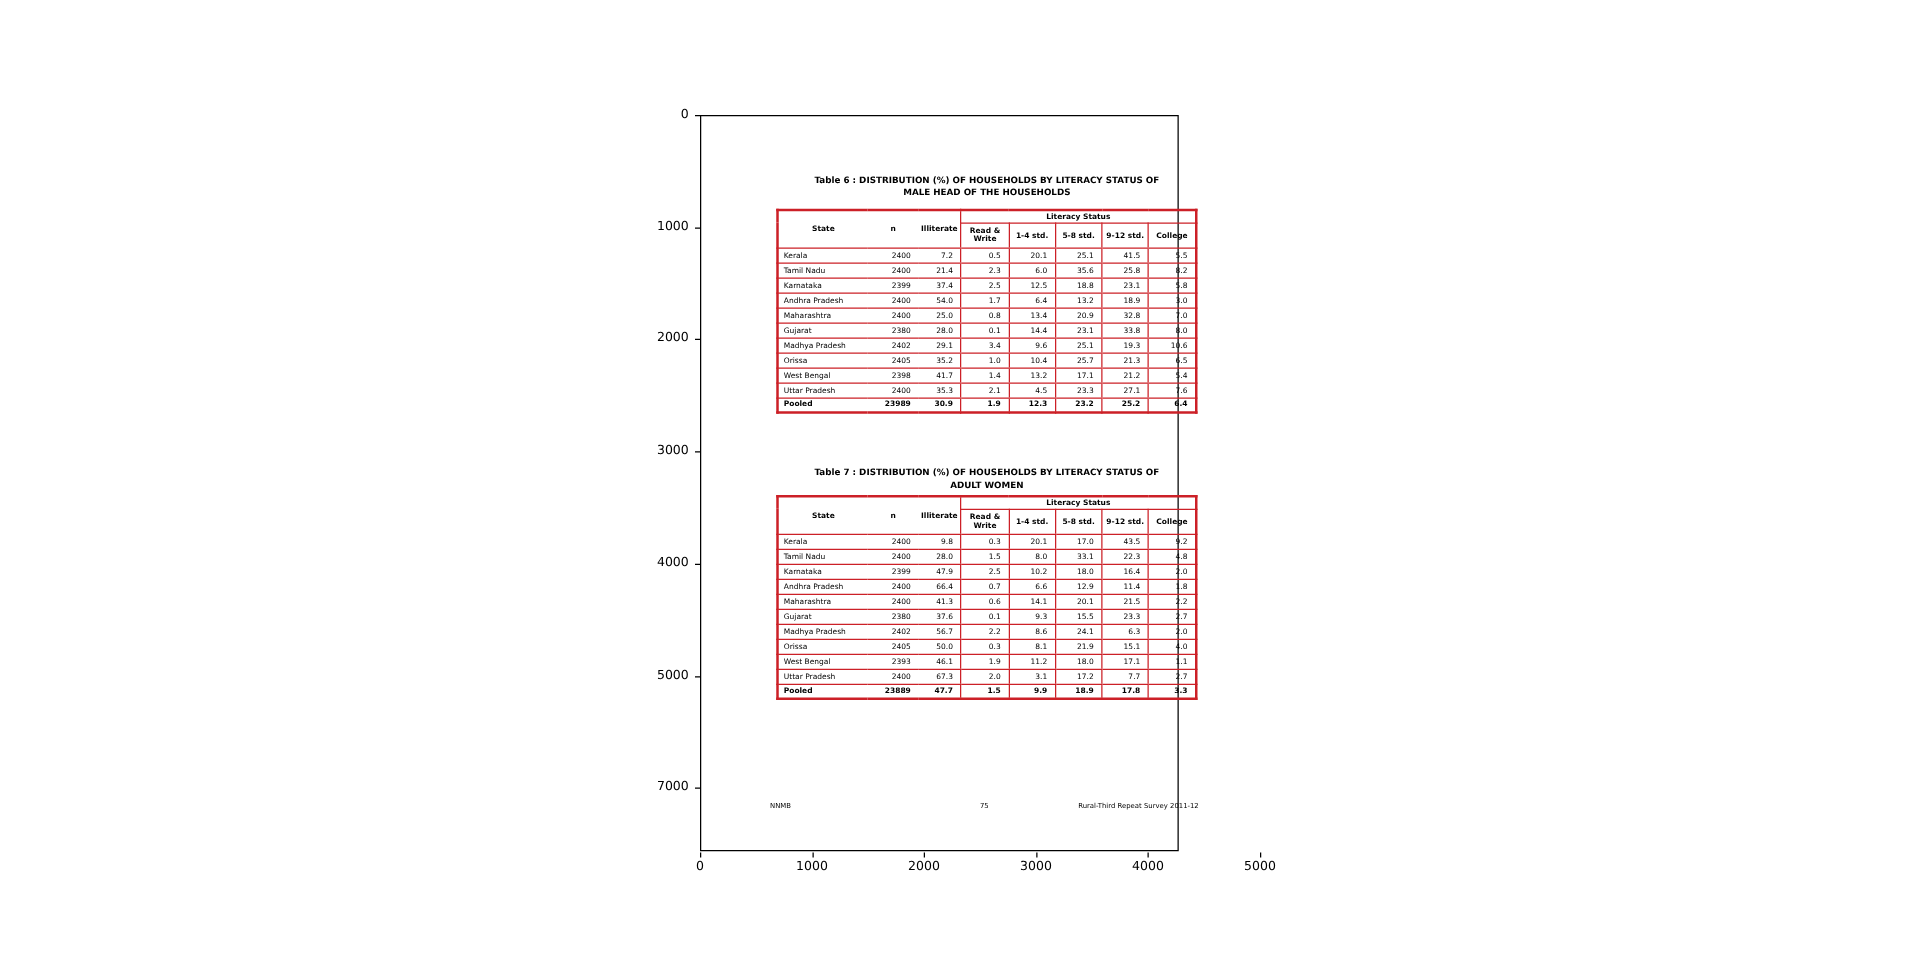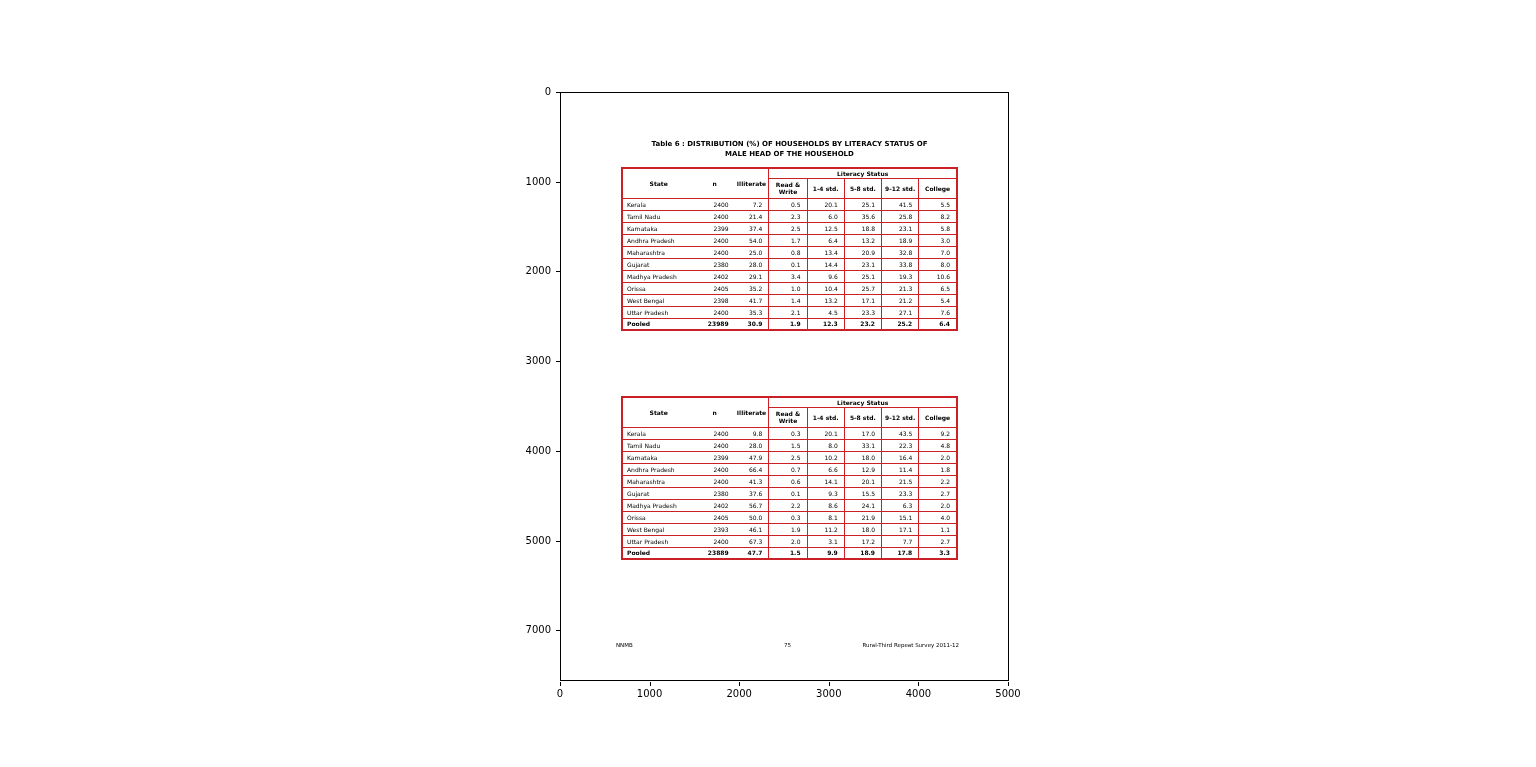--- a/index.html
+++ b/index.html
@@ -4,21 +4,21 @@
 <style>
   :root { --accent:#cc2027; }
   * { box-sizing:border-box; }
   html,body { margin:0; padding:0; }
   body {
     width:1536px; height:767px; background:#ffffff; position:relative;
     overflow:hidden; font-family:"DejaVu Sans", sans-serif; color:#000;
   }
   
   .axes {
-    position:absolute; left:560px; top:92px; width:449px; height:589px;
+    position:absolute; left:560px; top:92px; width:383px; height:589px;
     border:1px solid #000; background:#fff;
   }
   .page { position:absolute; inset:0; }
 
   
   .yticks { position:absolute; left:504px; top:92px; width:56px; height:560px; }
   .ytick-label { position:absolute; right:9px; width:44px; text-align:right; font-size:10px; line-height:12px; }
   .ytick-mark { position:absolute; right:0; width:4px; height:1px; background:#000; }
   
   .xticks { position:absolute; left:560px; top:682px; width:450px; height:20px; }
@@ -94,21 +94,21 @@
     <div class="xtick-label" style="left: 338.4px;">4000</div>
     <div class="xtick-mark" style="left: 448px;"></div>
     <div class="xtick-label" style="left: 428px;">5000</div>
   </div>
 
 <div class="axes">
   <div class="page">
 
     <div class="tbl-title" id="title6">
       <div>Table 6 : DISTRIBUTION (%) OF HOUSEHOLDS BY LITERACY STATUS OF</div>
-      <div>MALE HEAD OF THE HOUSEHOLD</div>
+      <div>MALE HEAD OF THE HOUSEHOLDS</div>
     </div>
 
     <table class="dtable" id="table6">
       <colgroup>
         <col style="width:72px">
           <col style="width:40px">
           <col style="width:34px">
           <col style="width:38px">
         <col style="width:37px">
           <col style="width:37px">
@@ -237,20 +237,24 @@
             <td class="c2">30.9</td>
             <td class="c3">1.9</td>
             <td class="c4">12.3</td>
             <td class="c5">23.2</td>
             <td class="c6">25.2</td>
             <td class="c7">6.4</td>
           </tr>
         </tbody>
     </table>
 
+    <div class="tbl-title" id="title7">
+      <div>Table 7 : DISTRIBUTION (%) OF HOUSEHOLDS BY LITERACY STATUS OF</div>
+      <div>ADULT WOMEN</div>
+    </div>
 
     <table class="dtable" id="table7">
       <colgroup>
         <col style="width:72px">
           <col style="width:40px">
           <col style="width:34px">
           <col style="width:38px">
         <col style="width:37px">
           <col style="width:37px">
           <col style="width:37px">

